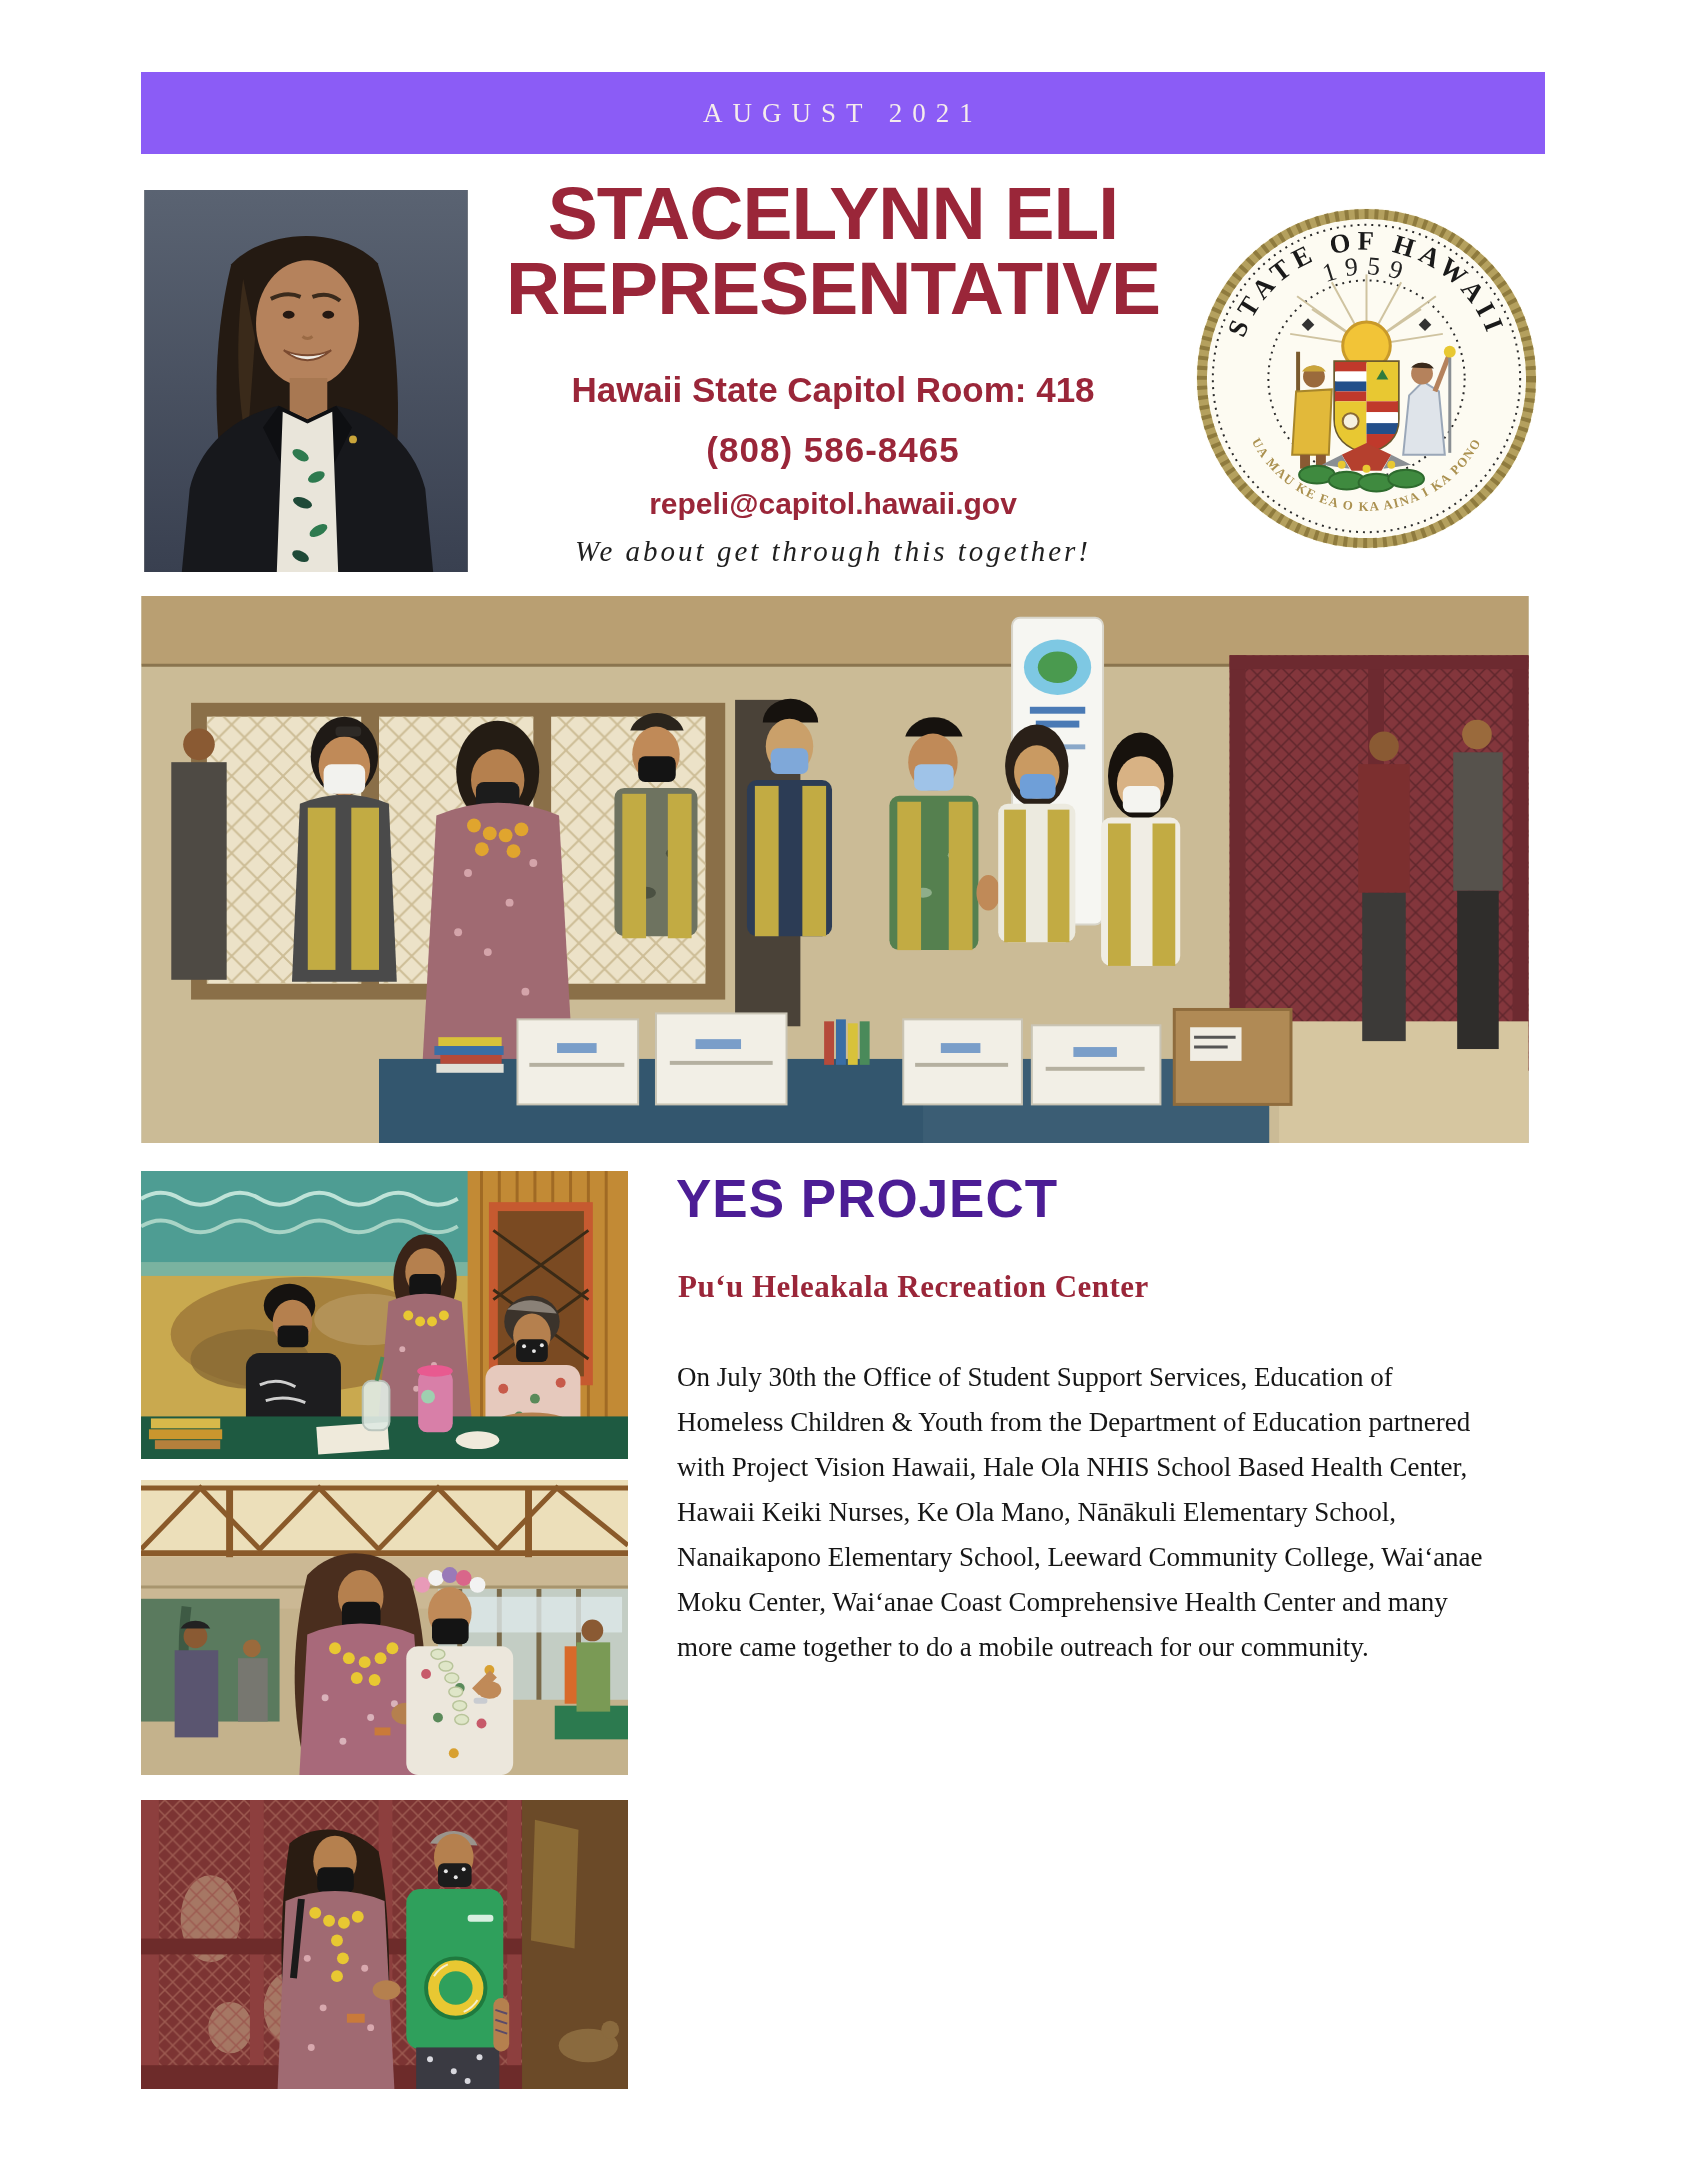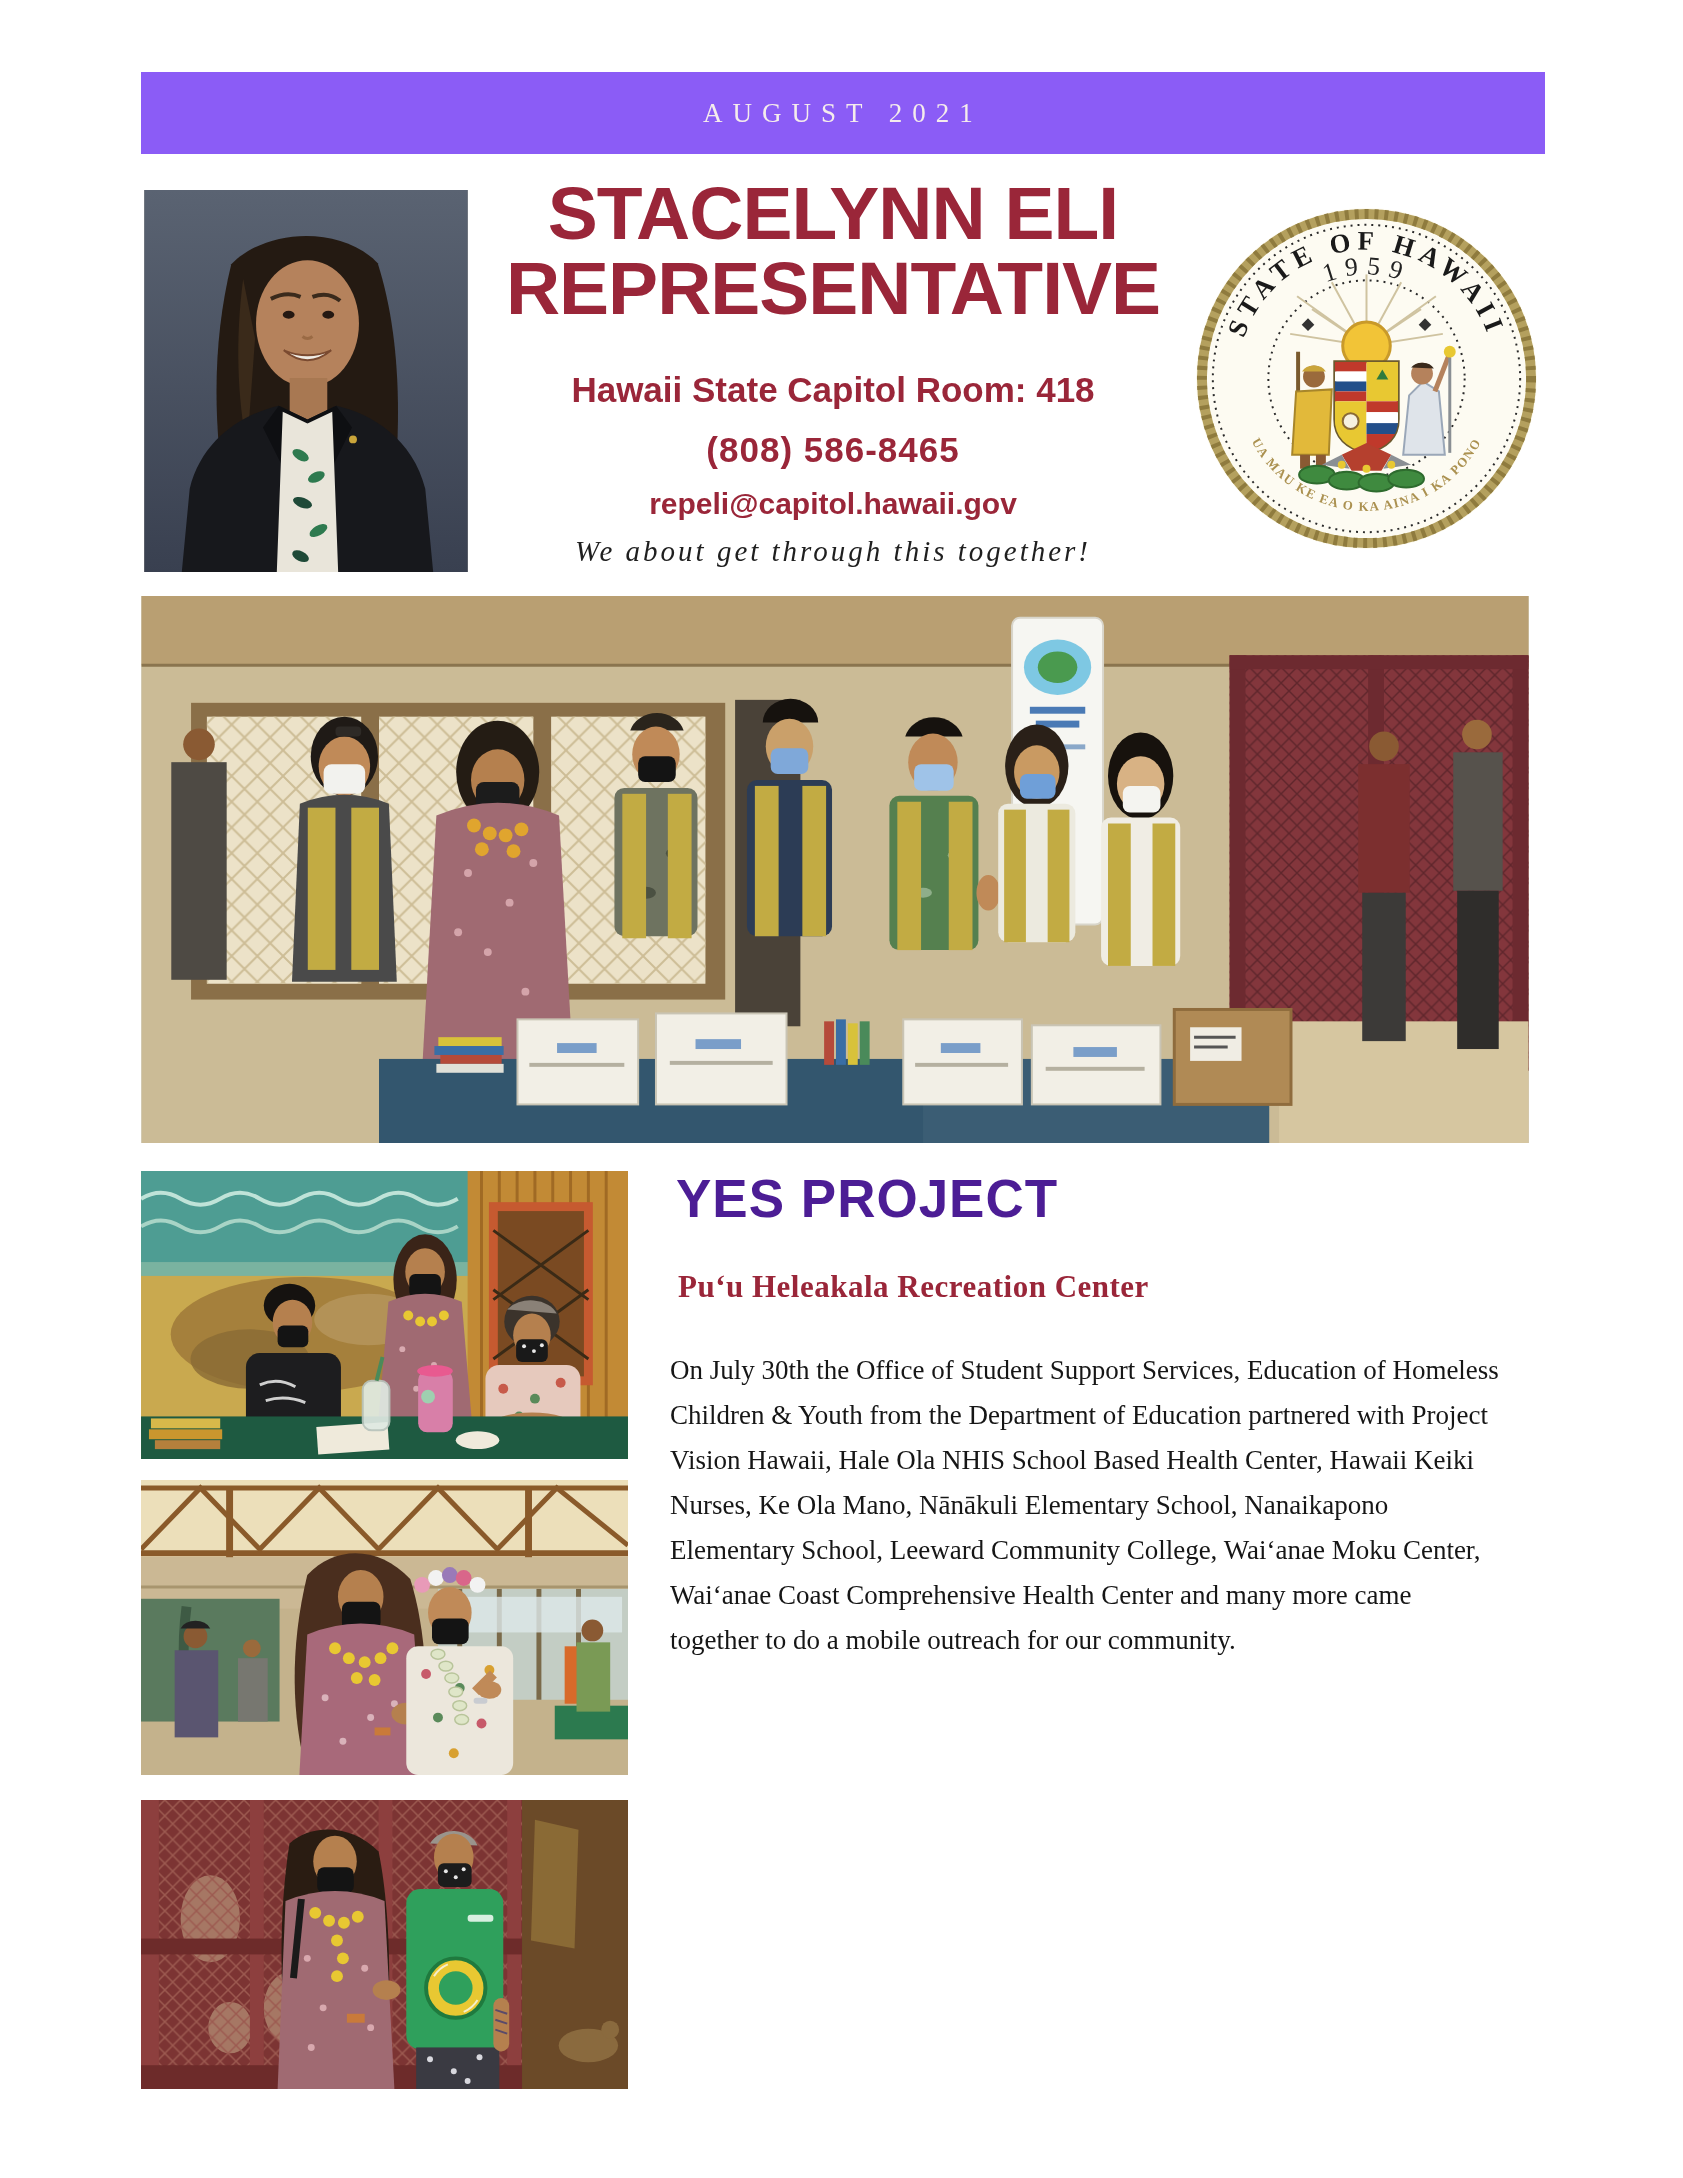--- a/index.html
+++ b/index.html
@@ -25,21 +25,21 @@
   .tagline{top:535px;color:#1f1f1f;font-family:"Liberation Serif",serif;
     font-style:italic;font-size:29px;letter-spacing:3px;font-weight:500;}
 
   
   .article-heading{left:676px;top:1168px;width:851px;color:#4c1d95;
     font-weight:bold;font-size:53px;letter-spacing:1px;}
   .article-sub{left:678px;top:1269px;width:851px;color:#9a2639;
     font-family:"Liberation Serif",serif;font-size:31px;letter-spacing:0.5px;font-weight:bold;}
   .article-body{left:661px;top:1339px;width:849px;color:#161616;
     font-family:"Liberation Serif",serif;font-size:27px;line-height:45px;}
-  .article-body p{margin:9px;}
+  .article-body p{margin:16px;}
   .article-body p.big{font-size:30px;}
 
   svg text{font-family:"Liberation Serif",serif;}
 </style>
 </head>
 <body>
 
 <div class="abs masthead">
   <span>AUGUST 2021</span>
 </div>

